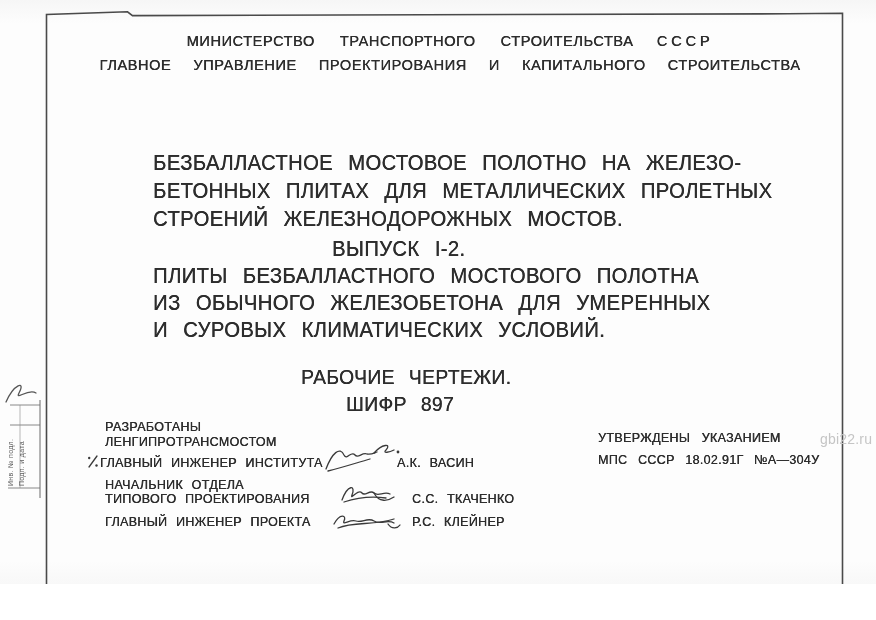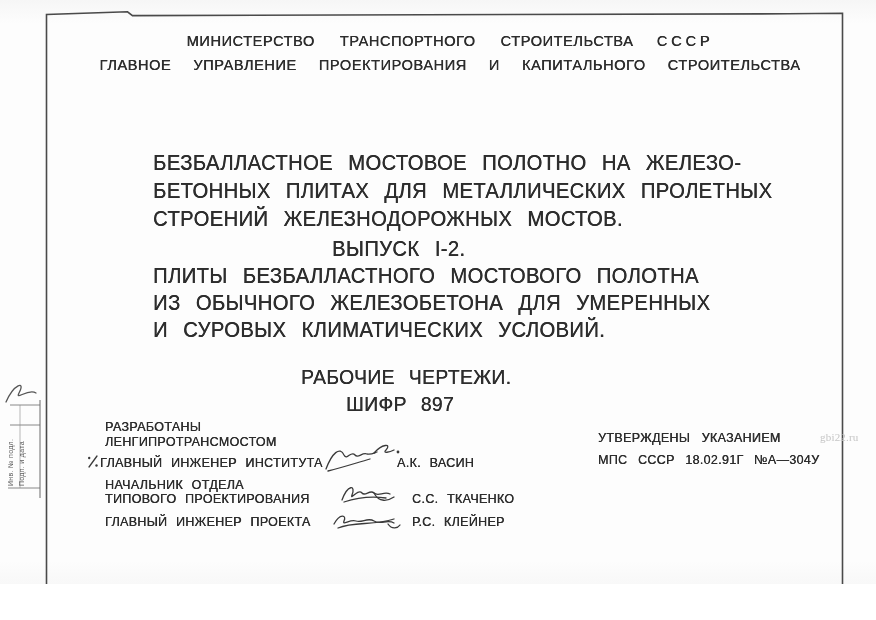--- a/index.html
+++ b/index.html
@@ -40,22 +40,22 @@
   
   .sm {
     font-size: 13px; letter-spacing: 0.35px; word-spacing: 5px;
     transform: scaleX(0.96); transform-origin: 0 0;
   }
 
   .sig-svg { position: absolute; overflow: visible; }
   .sig-path { fill: none; stroke: #3a3a3a; stroke-width: 1.3; stroke-linecap: round; }
 
   .watermark {
-    font-size: 11px; color: #c5c5c5; letter-spacing: 0.2px;
-    text-shadow: none; z-index: 5; font-family: Liberation Serif, serif;
+    font-size: 14px; color: #c5c5c5; letter-spacing: 0.2px;
+    text-shadow: none; z-index: 5;
   }
 
   .stamp-label {
     position: absolute; transform-origin: 0 0; transform: rotate(-90deg);
     font-size: 7px; color: #5a5a5a; letter-spacing: 0.3px; white-space: nowrap;
   }
   .border-svg, .stamp-svg { position: absolute; left: 0; top: 0; }
 </style>
 </head>
 <body>

